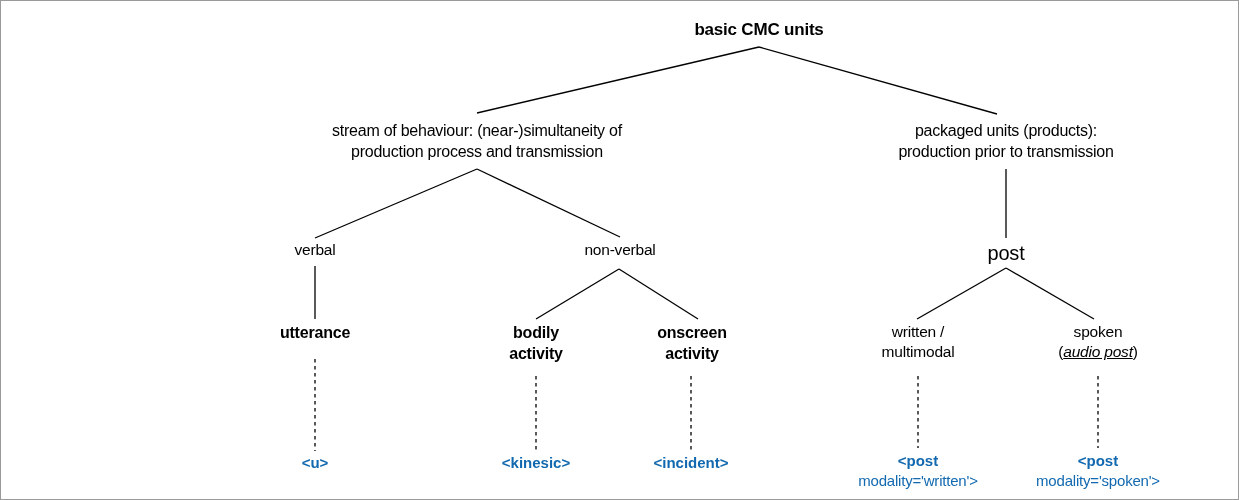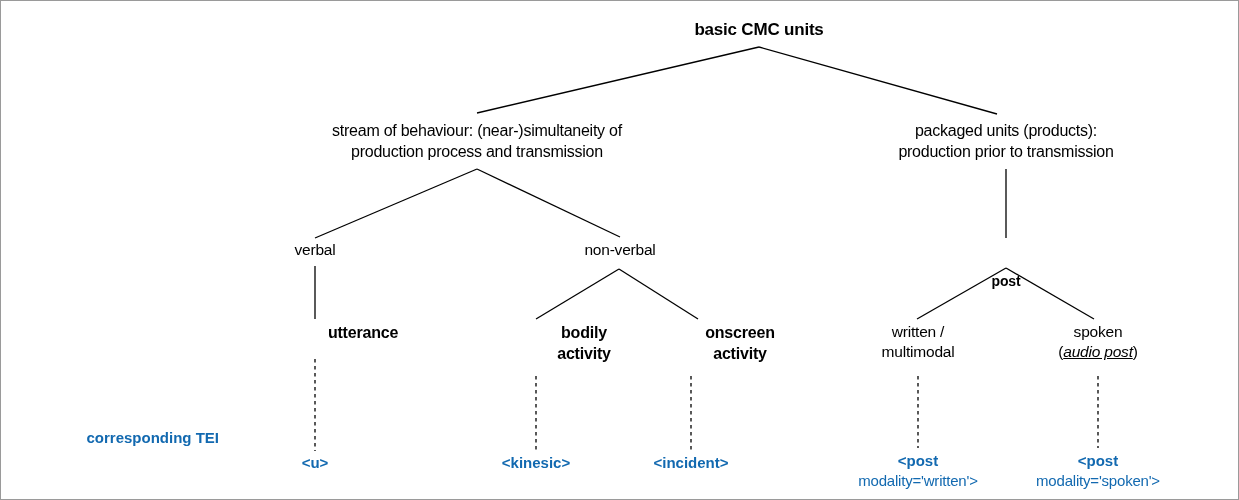--- a/index.html
+++ b/index.html
@@ -42,33 +42,31 @@
     font-size: 16px;
     font-weight: normal;
     letter-spacing: -0.25px;
   }
   .n-l3 {
     font-size: 15.5px;
     font-weight: normal;
     letter-spacing: -0.2px;
   }
   .n-l3.bold {
-    font-weight: bold;
-    font-size: 14px;
-    margin-top: 32px;
+    font-weight: normal;
+    font-size: 20px;
   }
   .n-l4 {
     font-size: 15.5px;
     font-weight: normal;
     letter-spacing: -0.2px;
   }
   .n-l4.bold {
     font-weight: bold;
     font-size: 16px;
-    margin-left: 48px;
   }
   .ital { font-style: italic; text-decoration: underline; }
   .tei {
     position: absolute;
     transform: translateX(-50%);
     text-align: center;
     color: #1269b0;
     font-size: 15px;
     font-weight: bold;
     line-height: 1.3;
@@ -166,21 +164,20 @@
     <span class="lbl-line">written /</span>
     <span class="lbl-line">multimodal</span>
   </div>
 
   <div class="node n-l4" style="left:1097px; top:321px;">
     <span class="lbl-line">spoken</span>
     <span class="lbl-line"><span>(</span><span class="ital">audio post</span><span>)</span></span>
   </div>
 
   <div class="tei-legend" style="left:18px; top:427px; width:200px;">
-    <span class="lbl-line">corresponding TEI</span>
   </div>
 
   <div class="tei" style="left:314px; top:452px;">
     <span class="lbl-line">&lt;u&gt;</span>
   </div>
 
   <div class="tei" style="left:535px; top:452px;">
     <span class="lbl-line">&lt;kinesic&gt;</span>
   </div>
 

